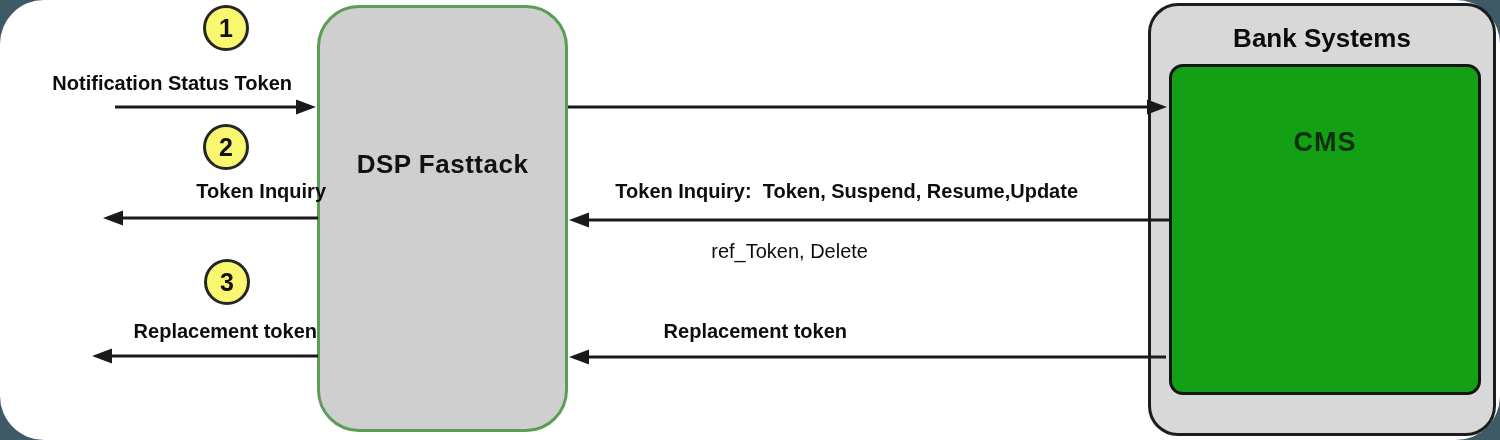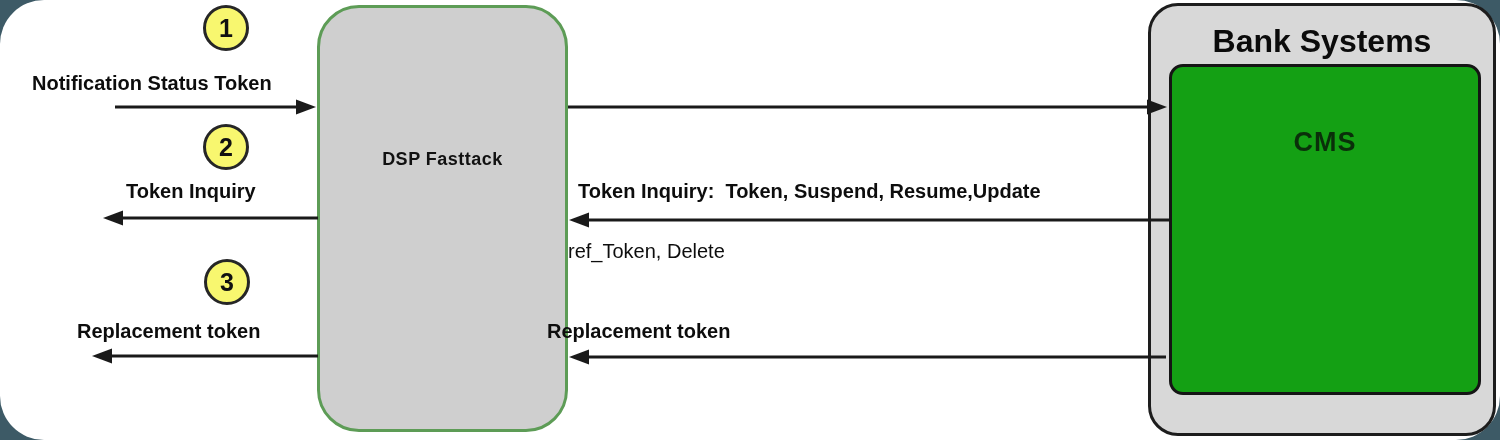--- a/index.html
+++ b/index.html
@@ -32,38 +32,38 @@
     width: 251px; height: 427px;
     background: #cfcfcf;
     border: 3px solid #5d9c56;
     border-radius: 42px;
   }
   .dsp-label {
     position: absolute;
     top: 141px; left: 0;
     width: 100%;
     text-align: center;
-    font-size: 18px;
+    font-size: 26px;
     font-weight: bold;
     color: #111111;
     letter-spacing: 0.5px;
   }
   .bank-node {
     left: 1148px; top: 3px;
     width: 348px; height: 433px;
     background: #d8d8d8;
     border: 3px solid #1d1d1d;
     border-radius: 30px;
   }
   .bank-title {
     position: absolute;
     top: 17px; left: 0;
     width: 100%;
     text-align: center;
-    font-size: 32px;
+    font-size: 26px;
     font-weight: bold;
     color: #0b0b0b;
   }
   .cms-node {
     left: 1169px; top: 64px;
     width: 312px; height: 331px;
     background: #14a014;
     border: 3px solid #151515;
     border-radius: 14px;
   }
@@ -88,21 +88,21 @@
     line-height: 40px;
     font-size: 25px;
     font-weight: bold;
     color: #111111;
   }
   .badge-1 { left: 203px; top: 5px; }
   .badge-2 { left: 203px; top: 124px; }
   .badge-3 { left: 204px; top: 259px; }
   .flow-label {
     position: absolute;
-    text-align: left;
+    text-align: right;
     font-size: 20px;
     color: #0d0d0d;
     white-space: pre;
   }
   .bold { font-weight: bold; }
   .lf1 { left: 32px;  top: 72px;  width: 260px; }
   .lf2 { left: 126px; top: 180px; width: 200px; }
   .lf3 { left: 77px;  top: 320px; width: 240px; }
   .rf1 { left: 567px; top: 64px;  width: 460px; }
   .rf2a { left: 578px; top: 180px; width: 500px; }

